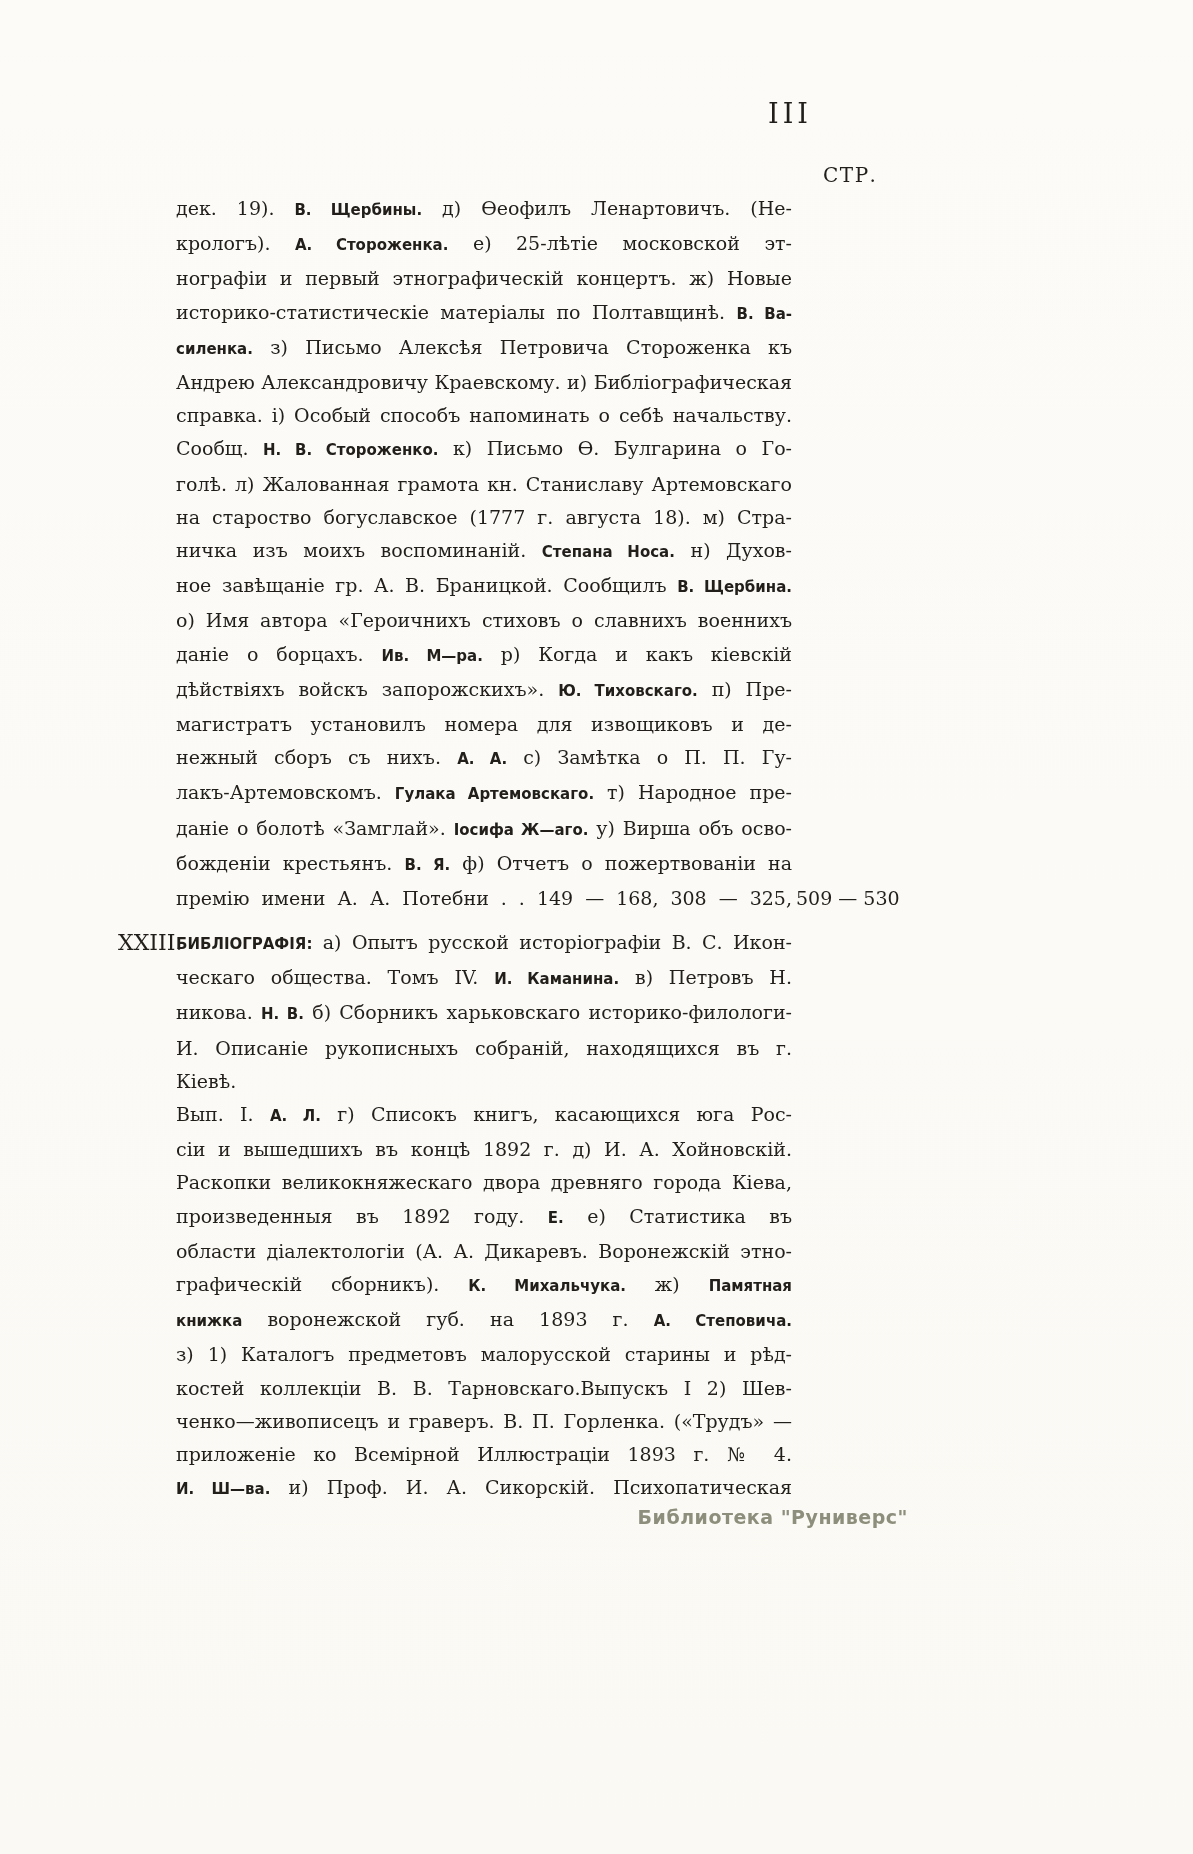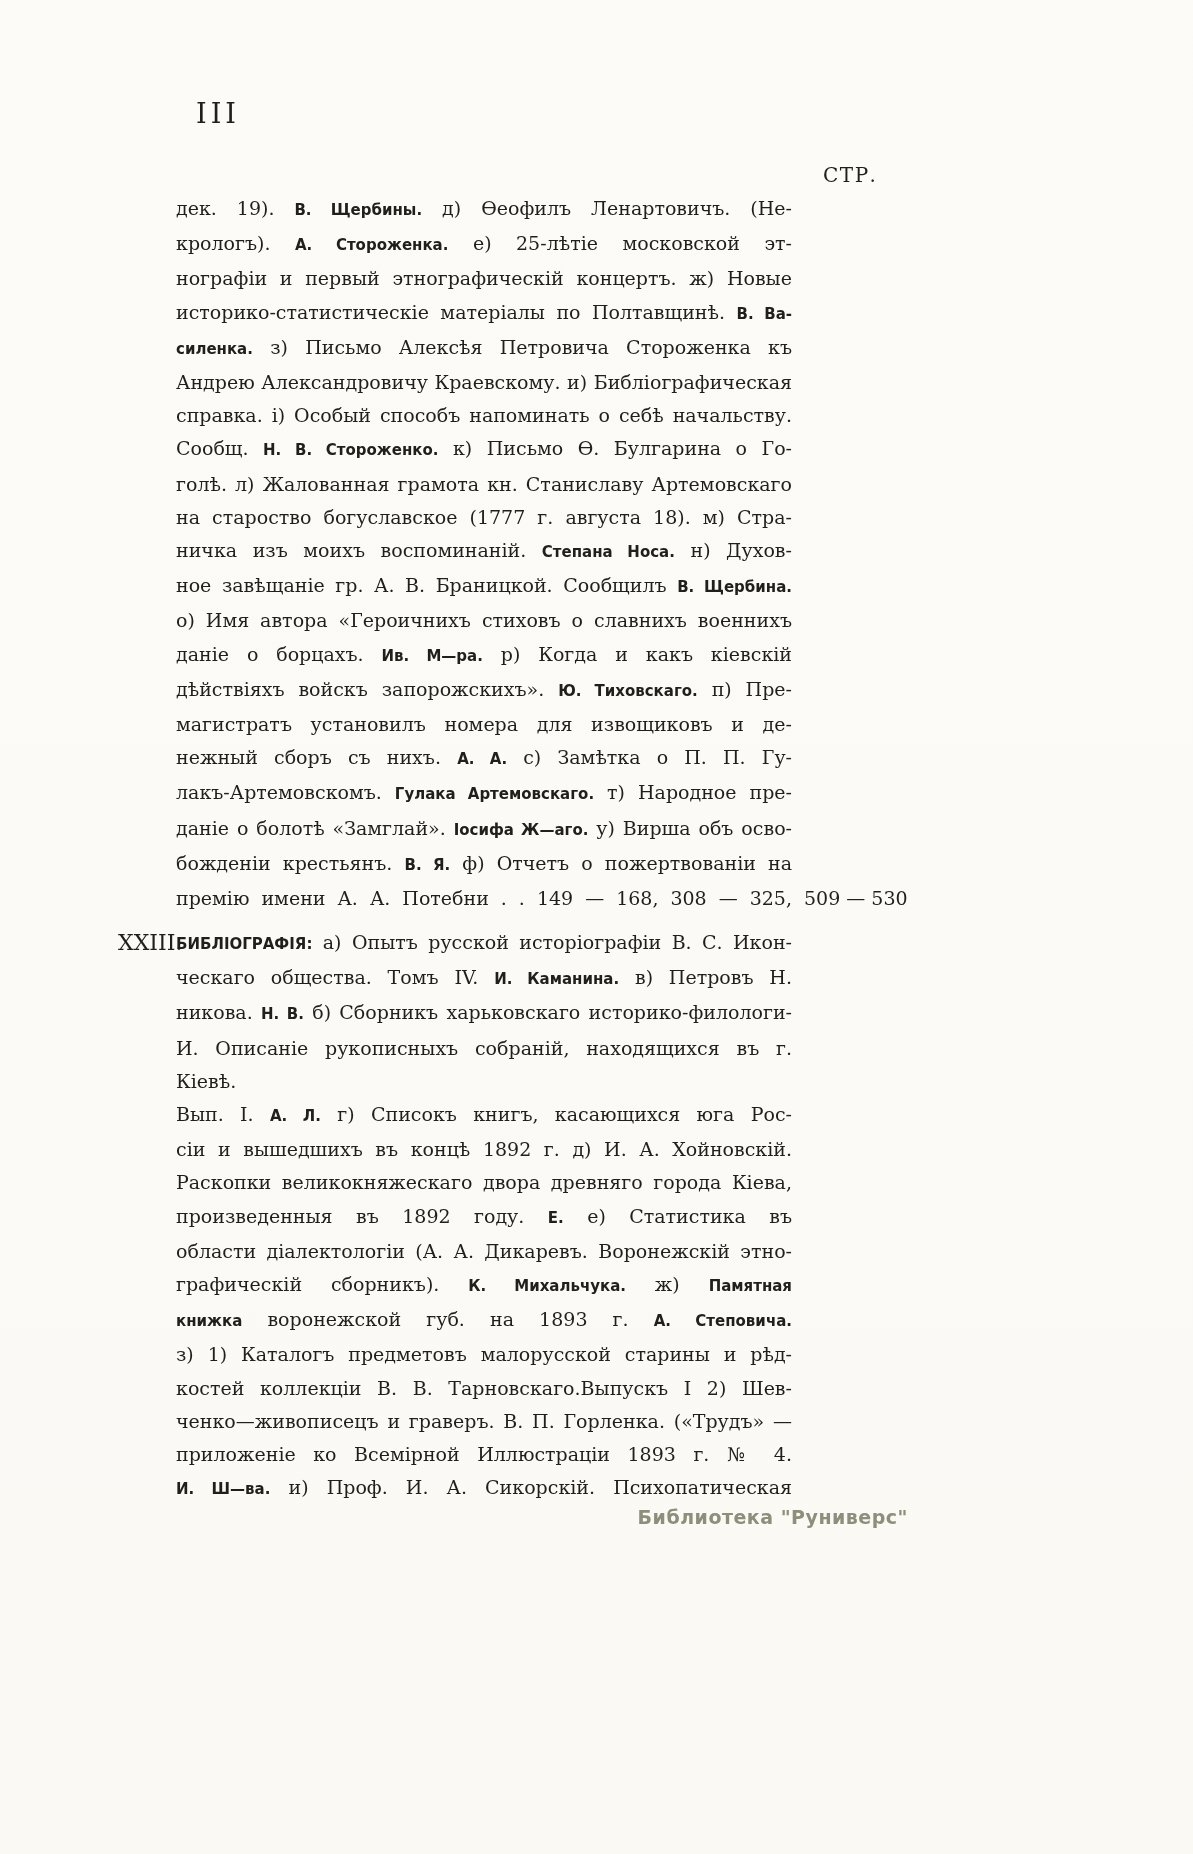--- a/index.html
+++ b/index.html
@@ -10,21 +10,21 @@
     font-family: "DejaVu Serif", serif;
     color: #221f1b;
     overflow: hidden;
   }
   .page {
     position: absolute; inset: 0;
     background: linear-gradient(180deg, #fcfbf8 0%, #faf9f4 100%);
   }
   .folio {
     position: absolute; top: 98px; left: 196px; width: 616px;
-    text-align: left; font-size: 27px; letter-spacing: 4px;
+    text-align: right; font-size: 27px; letter-spacing: 4px;
   }
   .str-header {
     position: absolute; top: 163px; left: 823px;
     font-size: 20px; letter-spacing: 1.5px;
   }
   .textblock {
     position: absolute; left: 176px; width: 616px;
     font-size: 19px; line-height: 33.2px;
   }
   .block1 { top: 192px; }
@@ -32,21 +32,21 @@
   .tl {
     text-align: justify;
     text-align-last: justify;
   }
   .b {
     font-family: "DejaVu Sans", sans-serif;
     font-weight: 700;
     font-size: 15px;
   }
   .pages {
-    position: absolute; left: 100%; bottom: 0; margin-left: 12px;
+    position: absolute; left: 100%; bottom: 0; margin-left: 4px;
     white-space: nowrap; line-height: 33.2px; font-size: 19px;
   }
   .entry-number {
     position: absolute; left: -58px; top: 0;
     line-height: 33.2px; font-size: 22px;
   }
   .watermark {
     position: absolute; top: 1506px; right: 285px;
     font-family: "DejaVu Sans", sans-serif; font-weight: 700;
     font-size: 19px; color: #8e8e7c; letter-spacing: 0.5px;

